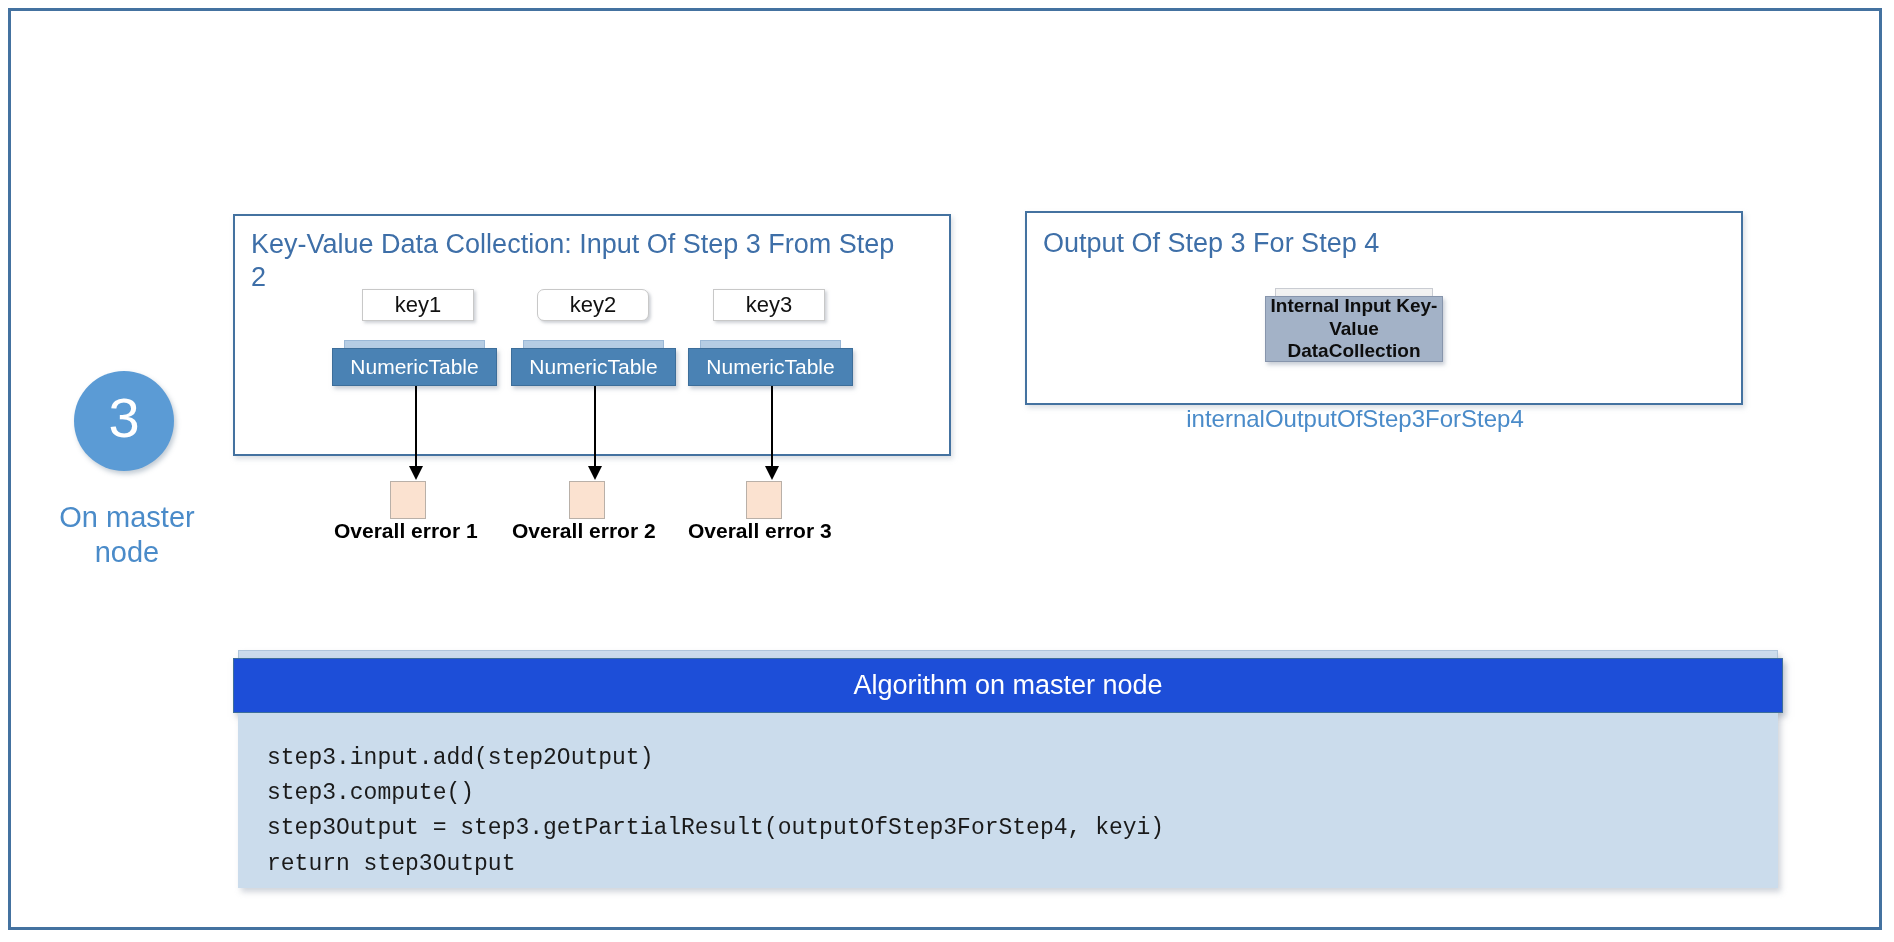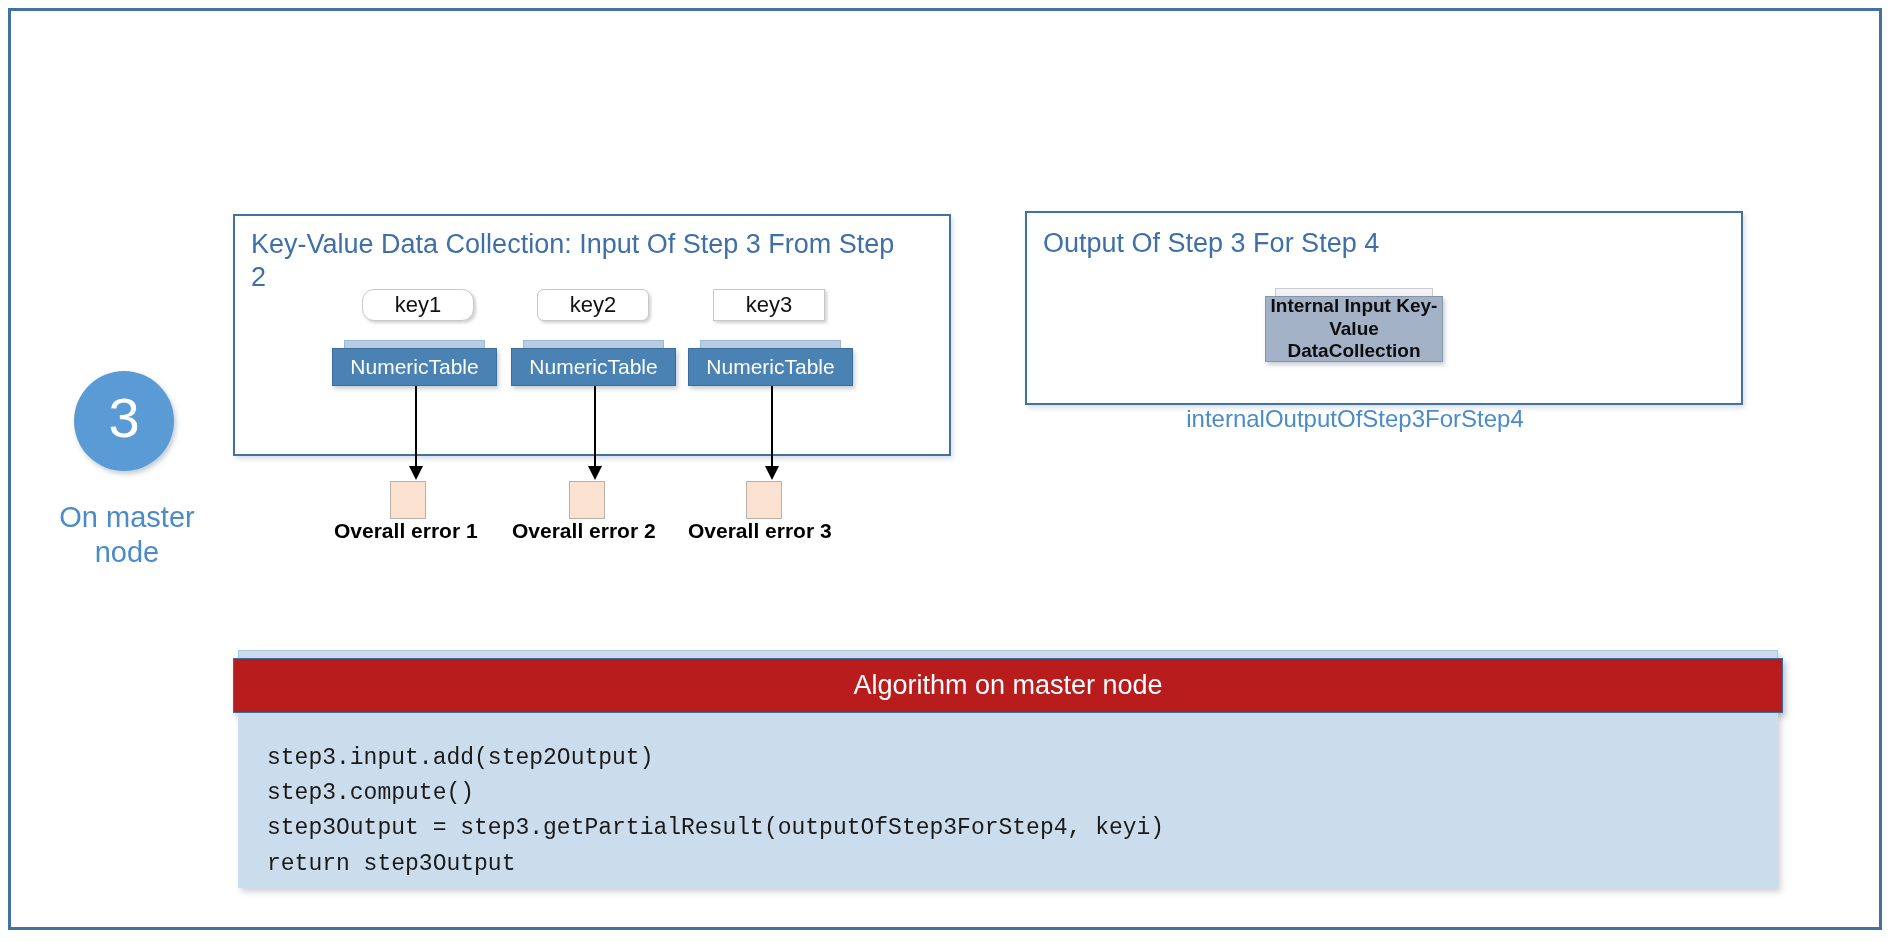--- a/index.html
+++ b/index.html
@@ -73,21 +73,21 @@
                 text-align:center;color:#0D0D0D;font-size:19px;line-height:1.18;
                 font-weight:bold;}
   #io-caption{position:absolute;left:1125px;top:405px;width:460px;text-align:center;
               color:#4A8BC9;font-size:24px;}
 
   
   #code-back{position:absolute;left:238px;top:650px;width:1540px;height:238px;
              background:#CBDCEC;border:1px solid #AFC5DA;box-sizing:border-box;
              box-shadow:3px 4px 6px rgba(150,160,175,.45);}
   #code-header{position:absolute;left:233px;top:658px;width:1550px;height:55px;
-               background:#b91c1c;border:1px solid #3D6E9A;box-sizing:border-box;
+               background:#1d4ed8;border:1px solid #3D6E9A;box-sizing:border-box;
                box-shadow:3px 4px 6px rgba(140,150,165,.5);
                display:flex;align-items:center;justify-content:center;}
   #code-header span{color:#fff;font-size:27px;}
   #code-body{position:absolute;left:238px;top:713px;width:1540px;height:175px;
              background:#CBDCEC;box-sizing:border-box;padding:28px 0 0 29px;}
   #code-body pre{margin:0;font-family:"Liberation Mono","DejaVu Sans Mono",monospace;
                  font-size:23px;line-height:1.53;color:#1A1A1A;white-space:pre;}
 </style>
 </head>
 <body>
@@ -97,21 +97,21 @@
 
   <div class="step-circle">
     <span>3</span>
   </div>
   <div class="node-label">On master<br>node</div>
 
   <div class="panel" id="panel-left">
     <div class="panel-title">Key-Value Data Collection: Input Of Step 3 From Step 2</div>
   </div>
 
-  <div class="key-box" style="left:362px;top:289px;border-radius:12px;">
+  <div class="key-box" style="left:362px;top:289px;">
     <span>key1</span>
   </div>
   <div class="key-box" style="left:537px;top:289px;border-radius:7px;">
     <span>key2</span>
   </div>
   <div class="key-box" style="left:713px;top:289px;">
     <span>key3</span>
   </div>
 
   <div class="nt" style="left:332px;top:340px;">

